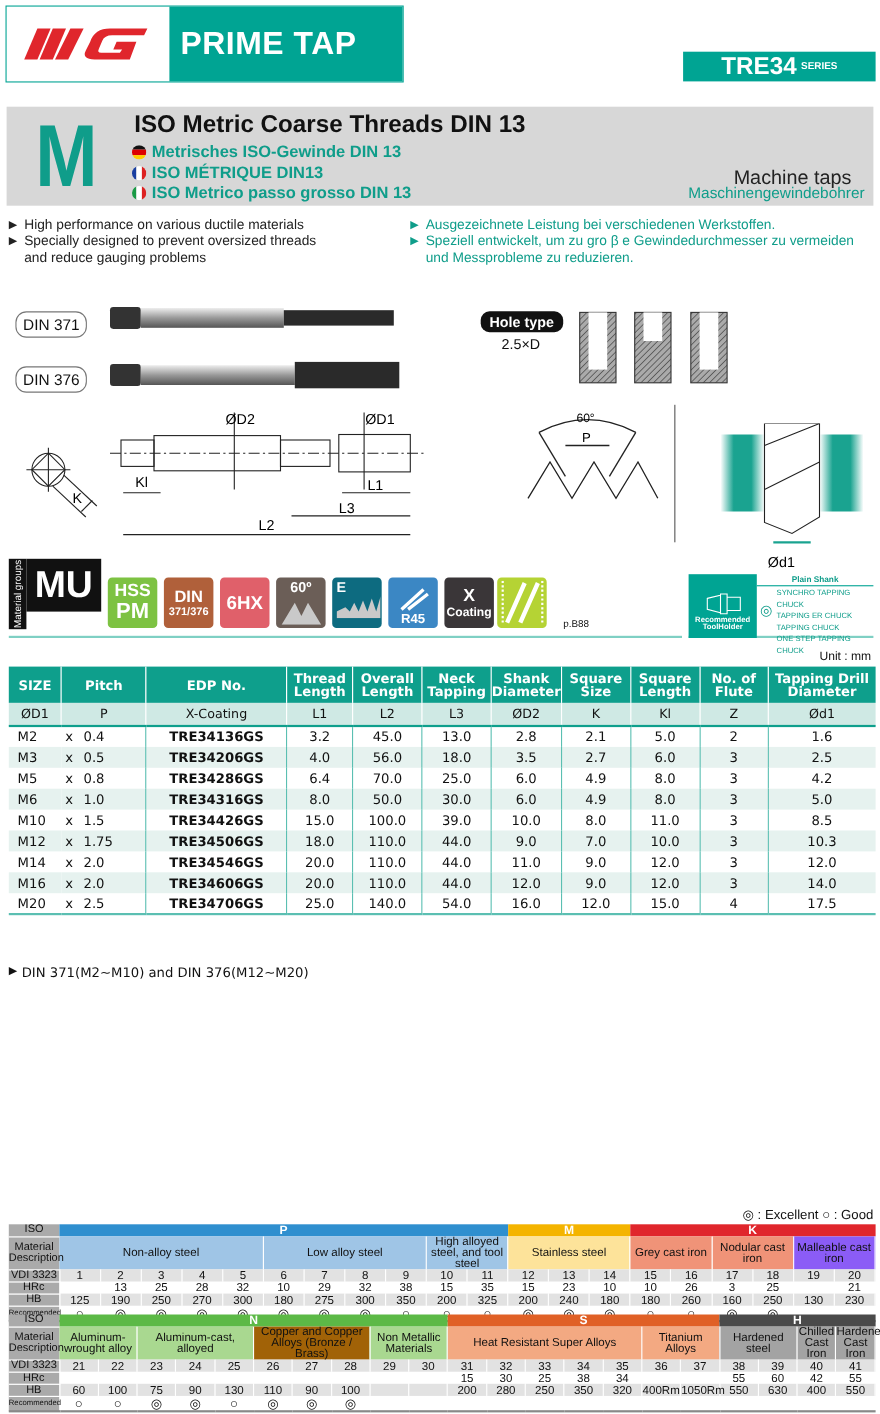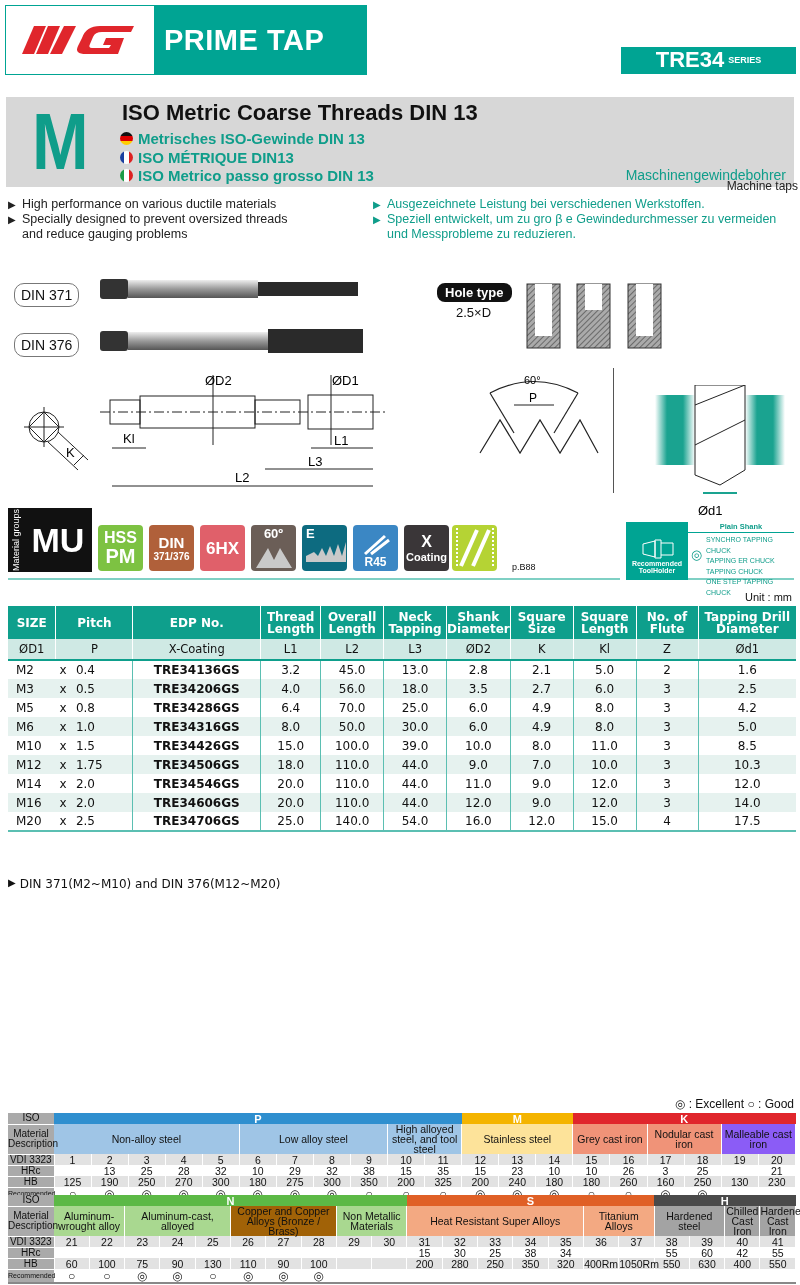--- a/index.html
+++ b/index.html
@@ -13,34 +13,34 @@
   .series-box .small { font-size: 9px; margin-top: 8px; }
   
   .title-band { left: 6px; top: 97px; width: 788px; height: 90px; background: #d7d7d7; }
   .big-m { left: 32px; top: 102px; font-size: 80px; font-weight: bold; color: #0f9d8a; line-height: 1; transform: scaleX(0.85); transform-origin: left; }
   .title-main { left: 122px; top: 100px; font-size: 22px; font-weight: bold; color:#111; }
   .lang-line { left: 120px; font-size: 15px; font-weight: bold; color: #0f9d8a; display:flex; align-items:center; gap:5px; }
   .flag { width: 13px; height: 13px; border-radius: 50%; overflow:hidden; display:inline-flex; }
   .flag-de { flex-direction: column; }
   .flag-de span { flex:1; }
   .flag span { flex:1; display:block; }
-  .machine1 { right: 2px; top: 151px; font-size: 12px; color:#222;margin-top:28px; }
+  .machine1 { right: 26px; top: 151px; font-size: 18px; color:#222; }
   .machine2 { right: 14px; top: 167px; font-size: 14px; color:#0f9d8a; }
   .bullets { font-size: 12.5px; line-height: 15px; }
   .bullets .row { display:flex; gap: 4px; }
   .tri { font-size: 10px; width: 10px; }
   .bullets-en { left: 8px; top: 197px; color:#222; }
   .bullets-de { left: 373px; top: 197px; color:#0f9d8a; }
   
   .din-label { border: 1px solid #777; border-radius: 10px; padding: 3px 6px; font-size: 14px; background:#fff; }
   .hole-type { left: 437px; top: 283px; background:#111; color:#fff; font-weight:bold; font-size:13px; border-radius:8px; padding: 2px 8px; }
   .hole-val { left: 456px; top: 305px; font-size: 13px; }
   
   .mg-vert { left: 8px; top: 508px; width: 16px; height: 64px; background:#111; color:#fff; font-size: 9px; writing-mode: vertical-rl; transform: rotate(180deg); display:flex; align-items:center; justify-content:center; }
-  .mg-mu { left: 24px; top: 508px; width: 68px; height: 64px; background:#111; color:#fff; font-weight:bold; font-size: 34px; display:flex; align-items:center; justify-content:center; }
+  .mg-mu { left: 24px; top: 508px; width: 68px; height: 48px; background:#111; color:#fff; font-weight:bold; font-size: 34px; display:flex; align-items:center; justify-content:center; }
   .spec-icon { top: 525px; width: 45px; height: 46px; border-radius: 4px; color:#fff; font-weight:bold; display:flex; flex-direction:column; align-items:center; justify-content:center; line-height:1; text-align:center; }
   .pref { left: 512px; top: 562px; font-size: 9px; }
   .teal-line { left: 8px; top: 578px; width: 612px; height: 2px; background: #7fd0c4; }
   .holder { left: 626px; top: 522px; width: 168px; height: 58px; border-bottom: 2px solid #7fd0c4; }
   .holder-left { left: 0; top: 0; width: 62px; height: 58px; background: #00a493; color:#fff; font-size: 7px; font-weight:bold; text-align:center; display:flex; flex-direction:column; align-items:center; justify-content:flex-end; padding-bottom:6px; }
   .holder-head { left: 62px; top: 0; width: 106px; height: 11px; border-bottom: 1px solid #00a493; color:#0f9d8a; font-size: 7.5px; font-weight:bold; text-align:center; }
   .holder-list { left: 80px; top: 13px; color:#0f9d8a; font-size: 7px; line-height: 10.5px; }
   .holder-sym { left: 65px; top: 25px; color:#0f9d8a; font-size: 13px; }
   .unit { right: 8px; top: 591px; font-size: 11px; }
   

